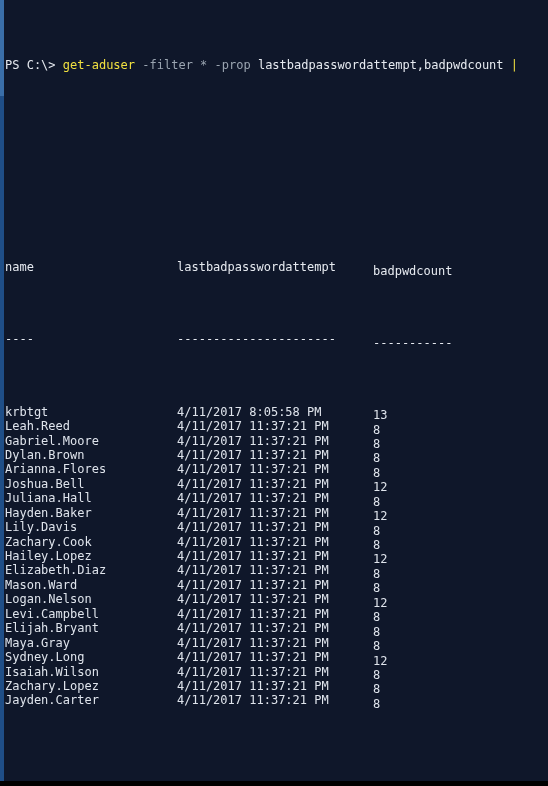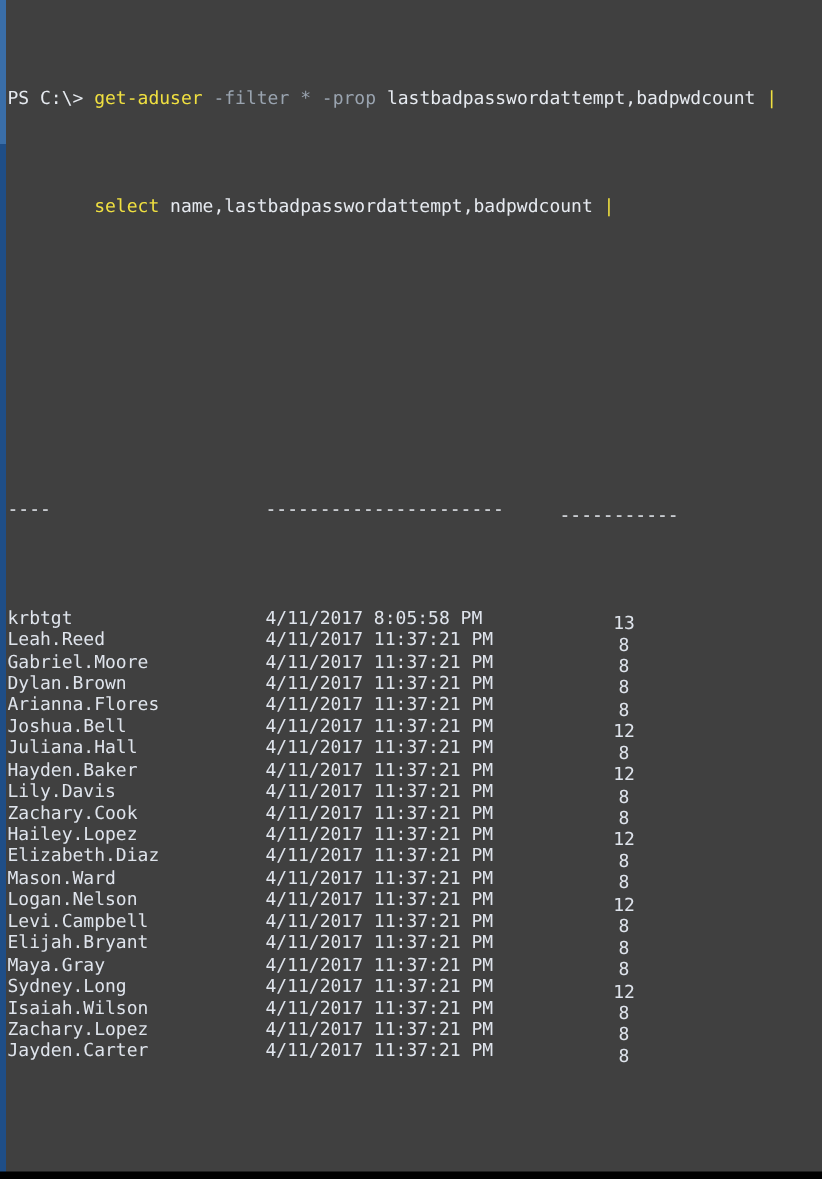--- a/index.html
+++ b/index.html
@@ -10,21 +10,21 @@
   body {
     width: 548px;
     height: 786px;
     overflow: hidden;
     font-family: "DejaVu Sans Mono", "Liberation Mono", monospace;
   }
   #console {
     position: relative;
     width: 548px;
     height: 786px;
-    background: #404040;
+    background: #0f172a;
     overflow: hidden;
     box-sizing: border-box;
   }
   
   #scrollbar-left {
     position: absolute;
     left: 0;
     top: 0;
     width: 4px;
     height: 786px;
@@ -53,21 +53,21 @@
   .cmd-kw   { color: #f0e040; }
   .param    { color: #9aa4b0; }
   .pipe     { color: #f0e040; }
   .plain    { color: #e6eaf0; }
   .prompt   { color: #e6eaf0; }
   .hdr      { color: #e6eaf0; }
   .sep      { color: #e6eaf0; }
   .row      { color: #dfe4ec; }
   .col-name  { display: inline-block; width: 172px; overflow: hidden; }
   .col-date  { display: inline-block; width: 196px; overflow: hidden; }
-  .col-count { display: inline-block; width: 86px; text-align: center; }
+  .col-count { display: inline-block; width: 86px; text-align: left; }
   
   #clip-row {
     position: absolute;
     left: 5px;
     bottom: 0;
     height: 6px;
     overflow: hidden;
     font-size: 12px;
     line-height: 14.45px;
     white-space: pre;
@@ -90,28 +90,28 @@
   <div id="scrollbar-left">
     <div id="scrollbar-thumb"></div>
   </div>
 
   <div id="content">
 
     
     <span class="line"><span class="prompt">PS C:\&gt; </span><span class="cmd-kw">get-aduser</span><span class="plain"> </span><span class="param">-filter</span><span class="plain"> </span><span class="param">*</span><span class="plain"> </span><span class="param">-prop</span><span class="plain"> </span><span class="plain">lastbadpasswordattempt,badpwdcount</span><span class="plain"> </span><span class="pipe">|</span></span>
 
     
-    <span class="line"><span class="plain">        </span><span class="cmd-kw">select</span><span class="plain"> </span><span class="plain">name,lastbadpasswordattempt,badpwdcount</span><span class="plain"> </span><span class="pipe">|</span></span>
 
     
 
     
     <span class="line"> </span>
 
     
+    <span class="line"><span class="hdr col-name">name</span><span class="hdr col-date">lastbadpasswordattempt</span><span class="hdr col-count" style="text-align:left;">badpwdcount</span></span>
 
     
     <span class="line"><span class="sep col-name">----</span><span class="sep col-date">----------------------</span><span class="sep col-count" style="text-align:left;">-----------</span></span>
 
     
     <span id="rows-container"><span class="line row"><span class="col-name">krbtgt</span><span class="col-date">4/11/2017 8:05:58 PM</span><span class="col-count">13</span></span><span class="line row"><span class="col-name">Leah.Reed</span><span class="col-date">4/11/2017 11:37:21 PM</span><span class="col-count">8</span></span><span class="line row"><span class="col-name">Gabriel.Moore</span><span class="col-date">4/11/2017 11:37:21 PM</span><span class="col-count">8</span></span><span class="line row"><span class="col-name">Dylan.Brown</span><span class="col-date">4/11/2017 11:37:21 PM</span><span class="col-count">8</span></span><span class="line row"><span class="col-name">Arianna.Flores</span><span class="col-date">4/11/2017 11:37:21 PM</span><span class="col-count">8</span></span><span class="line row"><span class="col-name">Joshua.Bell</span><span class="col-date">4/11/2017 11:37:21 PM</span><span class="col-count">12</span></span><span class="line row"><span class="col-name">Juliana.Hall</span><span class="col-date">4/11/2017 11:37:21 PM</span><span class="col-count">8</span></span><span class="line row"><span class="col-name">Hayden.Baker</span><span class="col-date">4/11/2017 11:37:21 PM</span><span class="col-count">12</span></span><span class="line row"><span class="col-name">Lily.Davis</span><span class="col-date">4/11/2017 11:37:21 PM</span><span class="col-count">8</span></span><span class="line row"><span class="col-name">Zachary.Cook</span><span class="col-date">4/11/2017 11:37:21 PM</span><span class="col-count">8</span></span><span class="line row"><span class="col-name">Hailey.Lopez</span><span class="col-date">4/11/2017 11:37:21 PM</span><span class="col-count">12</span></span><span class="line row"><span class="col-name">Elizabeth.Diaz</span><span class="col-date">4/11/2017 11:37:21 PM</span><span class="col-count">8</span></span><span class="line row"><span class="col-name">Mason.Ward</span><span class="col-date">4/11/2017 11:37:21 PM</span><span class="col-count">8</span></span><span class="line row"><span class="col-name">Logan.Nelson</span><span class="col-date">4/11/2017 11:37:21 PM</span><span class="col-count">12</span></span><span class="line row"><span class="col-name">Levi.Campbell</span><span class="col-date">4/11/2017 11:37:21 PM</span><span class="col-count">8</span></span><span class="line row"><span class="col-name">Elijah.Bryant</span><span class="col-date">4/11/2017 11:37:21 PM</span><span class="col-count">8</span></span><span class="line row"><span class="col-name">Maya.Gray</span><span class="col-date">4/11/2017 11:37:21 PM</span><span class="col-count">8</span></span><span class="line row"><span class="col-name">Sydney.Long</span><span class="col-date">4/11/2017 11:37:21 PM</span><span class="col-count">12</span></span><span class="line row"><span class="col-name">Isaiah.Wilson</span><span class="col-date">4/11/2017 11:37:21 PM</span><span class="col-count">8</span></span><span class="line row"><span class="col-name">Zachary.Lopez</span><span class="col-date">4/11/2017 11:37:21 PM</span><span class="col-count">8</span></span><span class="line row"><span class="col-name">Jayden.Carter</span><span class="col-date">4/11/2017 11:37:21 PM</span><span class="col-count">8</span></span></span>
 
   </div>
 
   <div id="clip-row"><span class="col-name">Aaliyah.Cruz</span><span class="col-date">4/11/2017 11:37:23 PM</span><span class="col-count">12</span></div>

